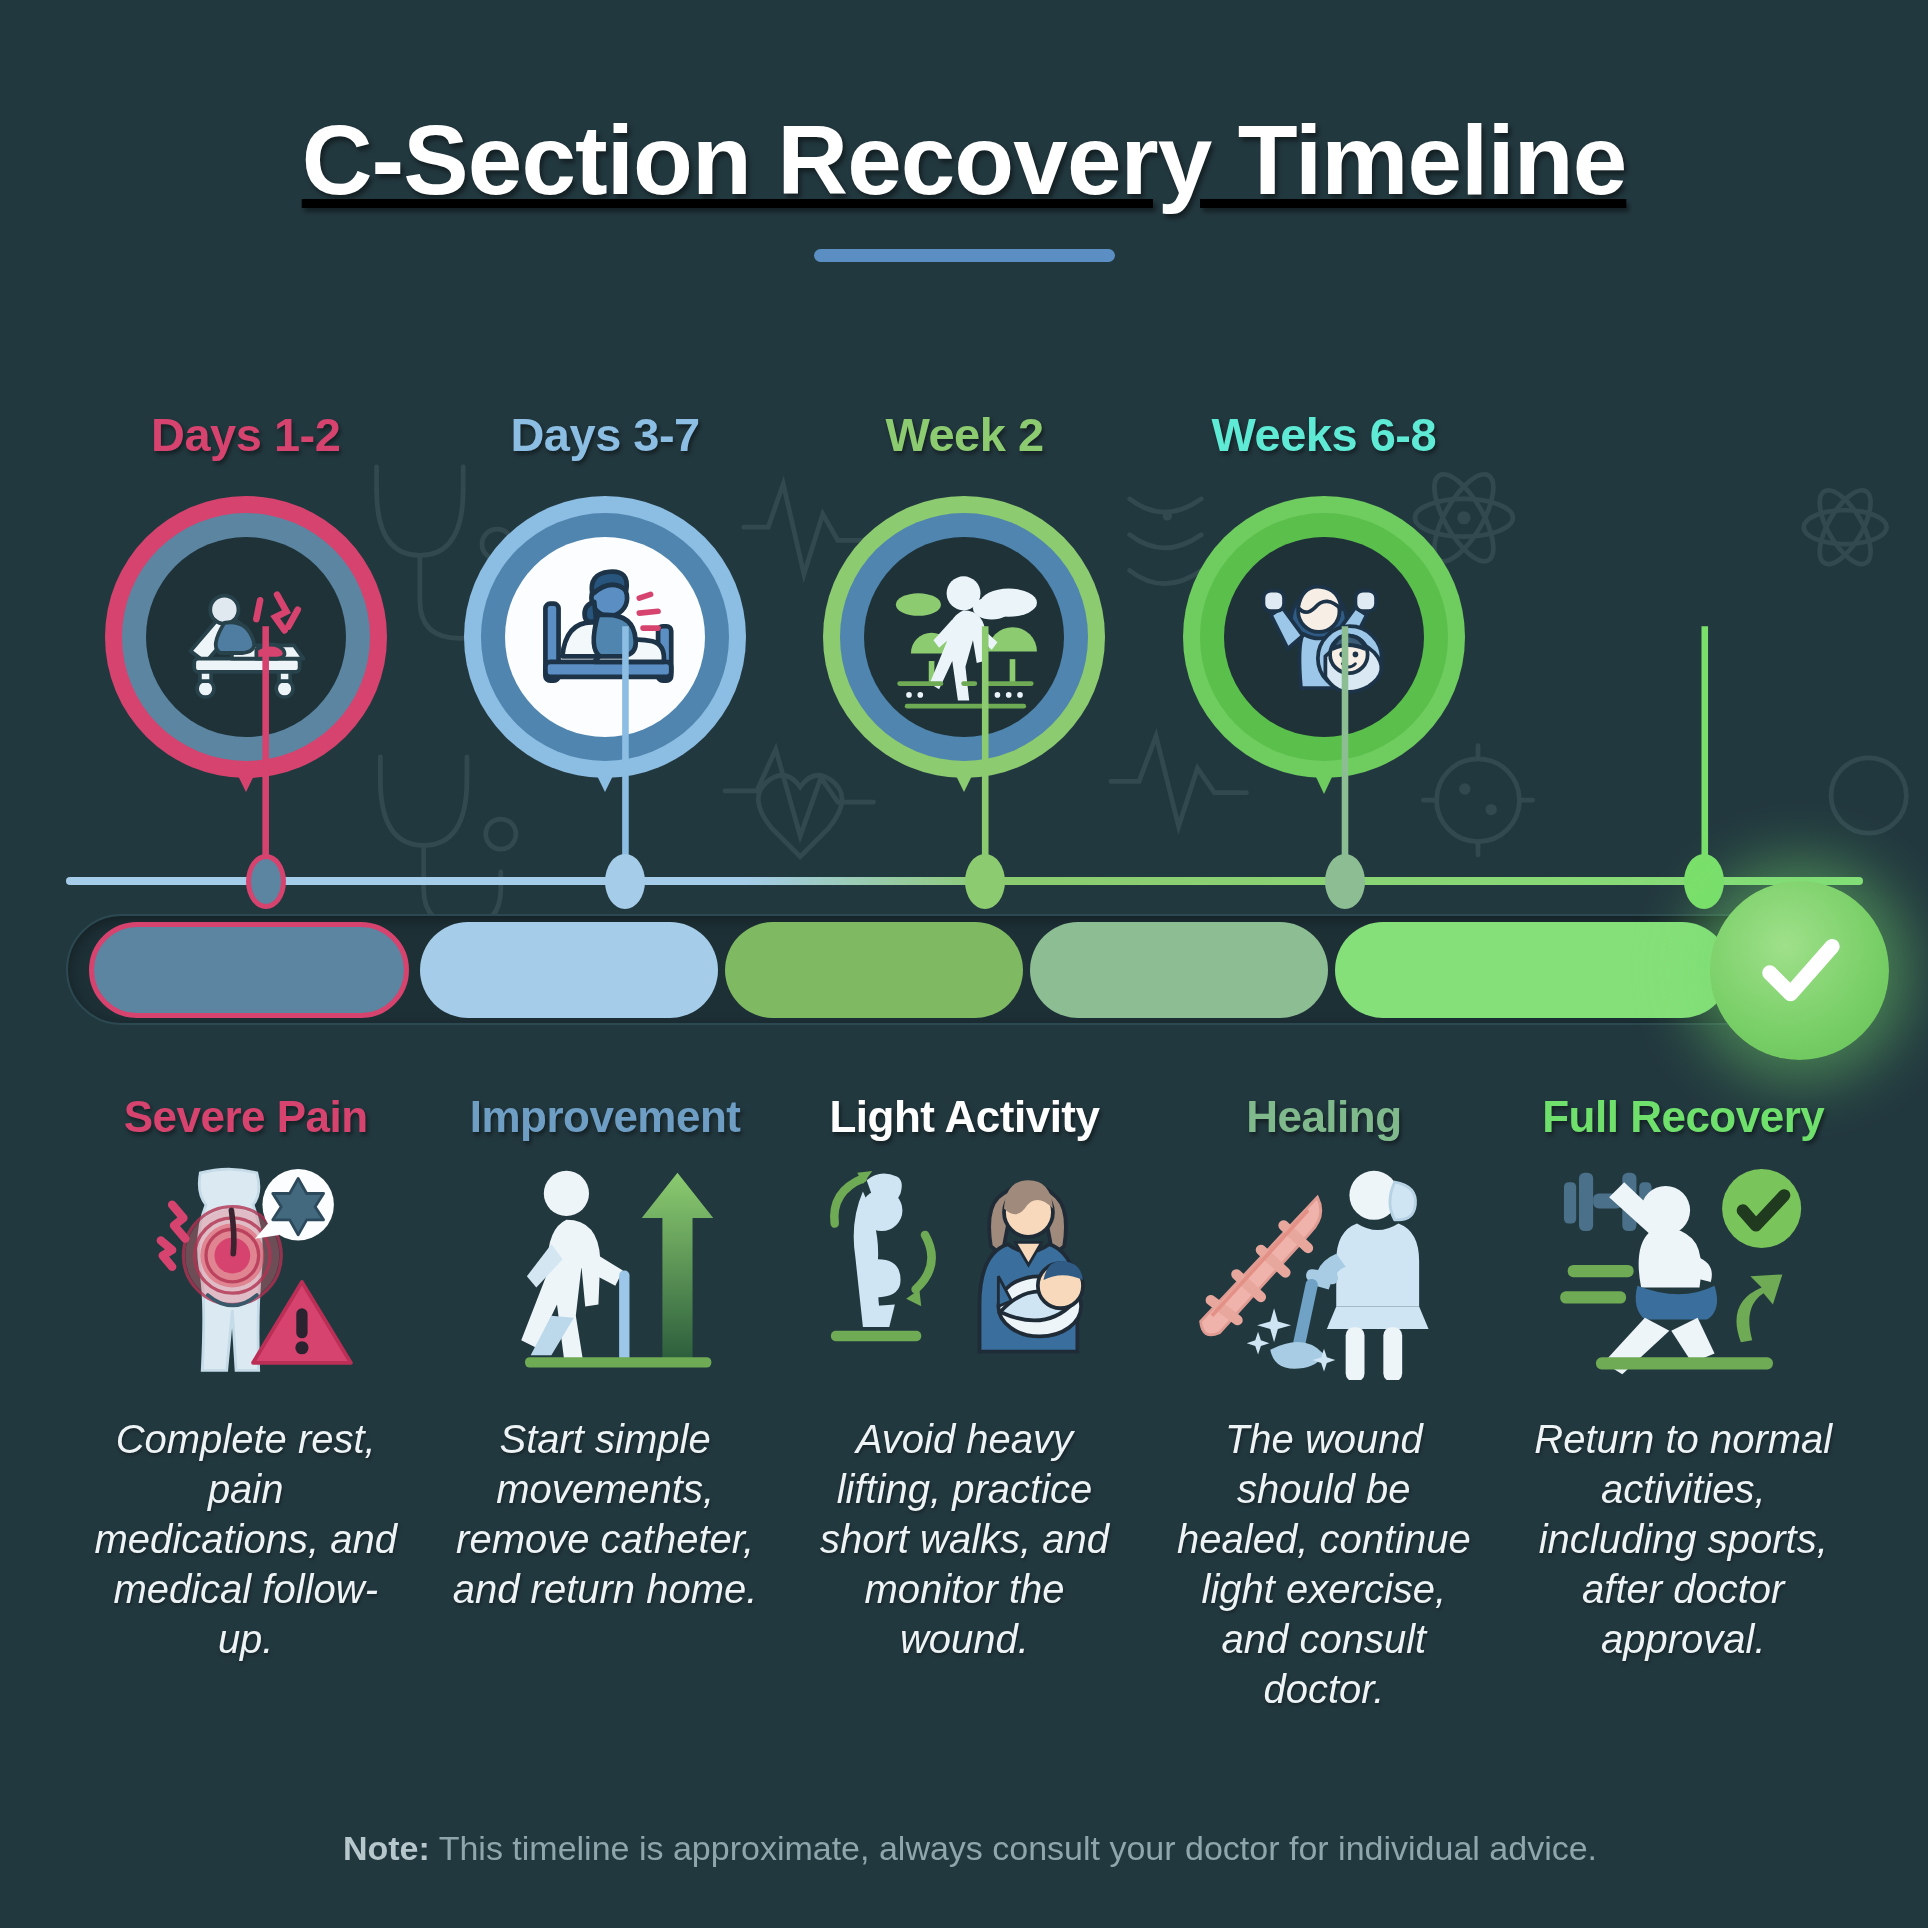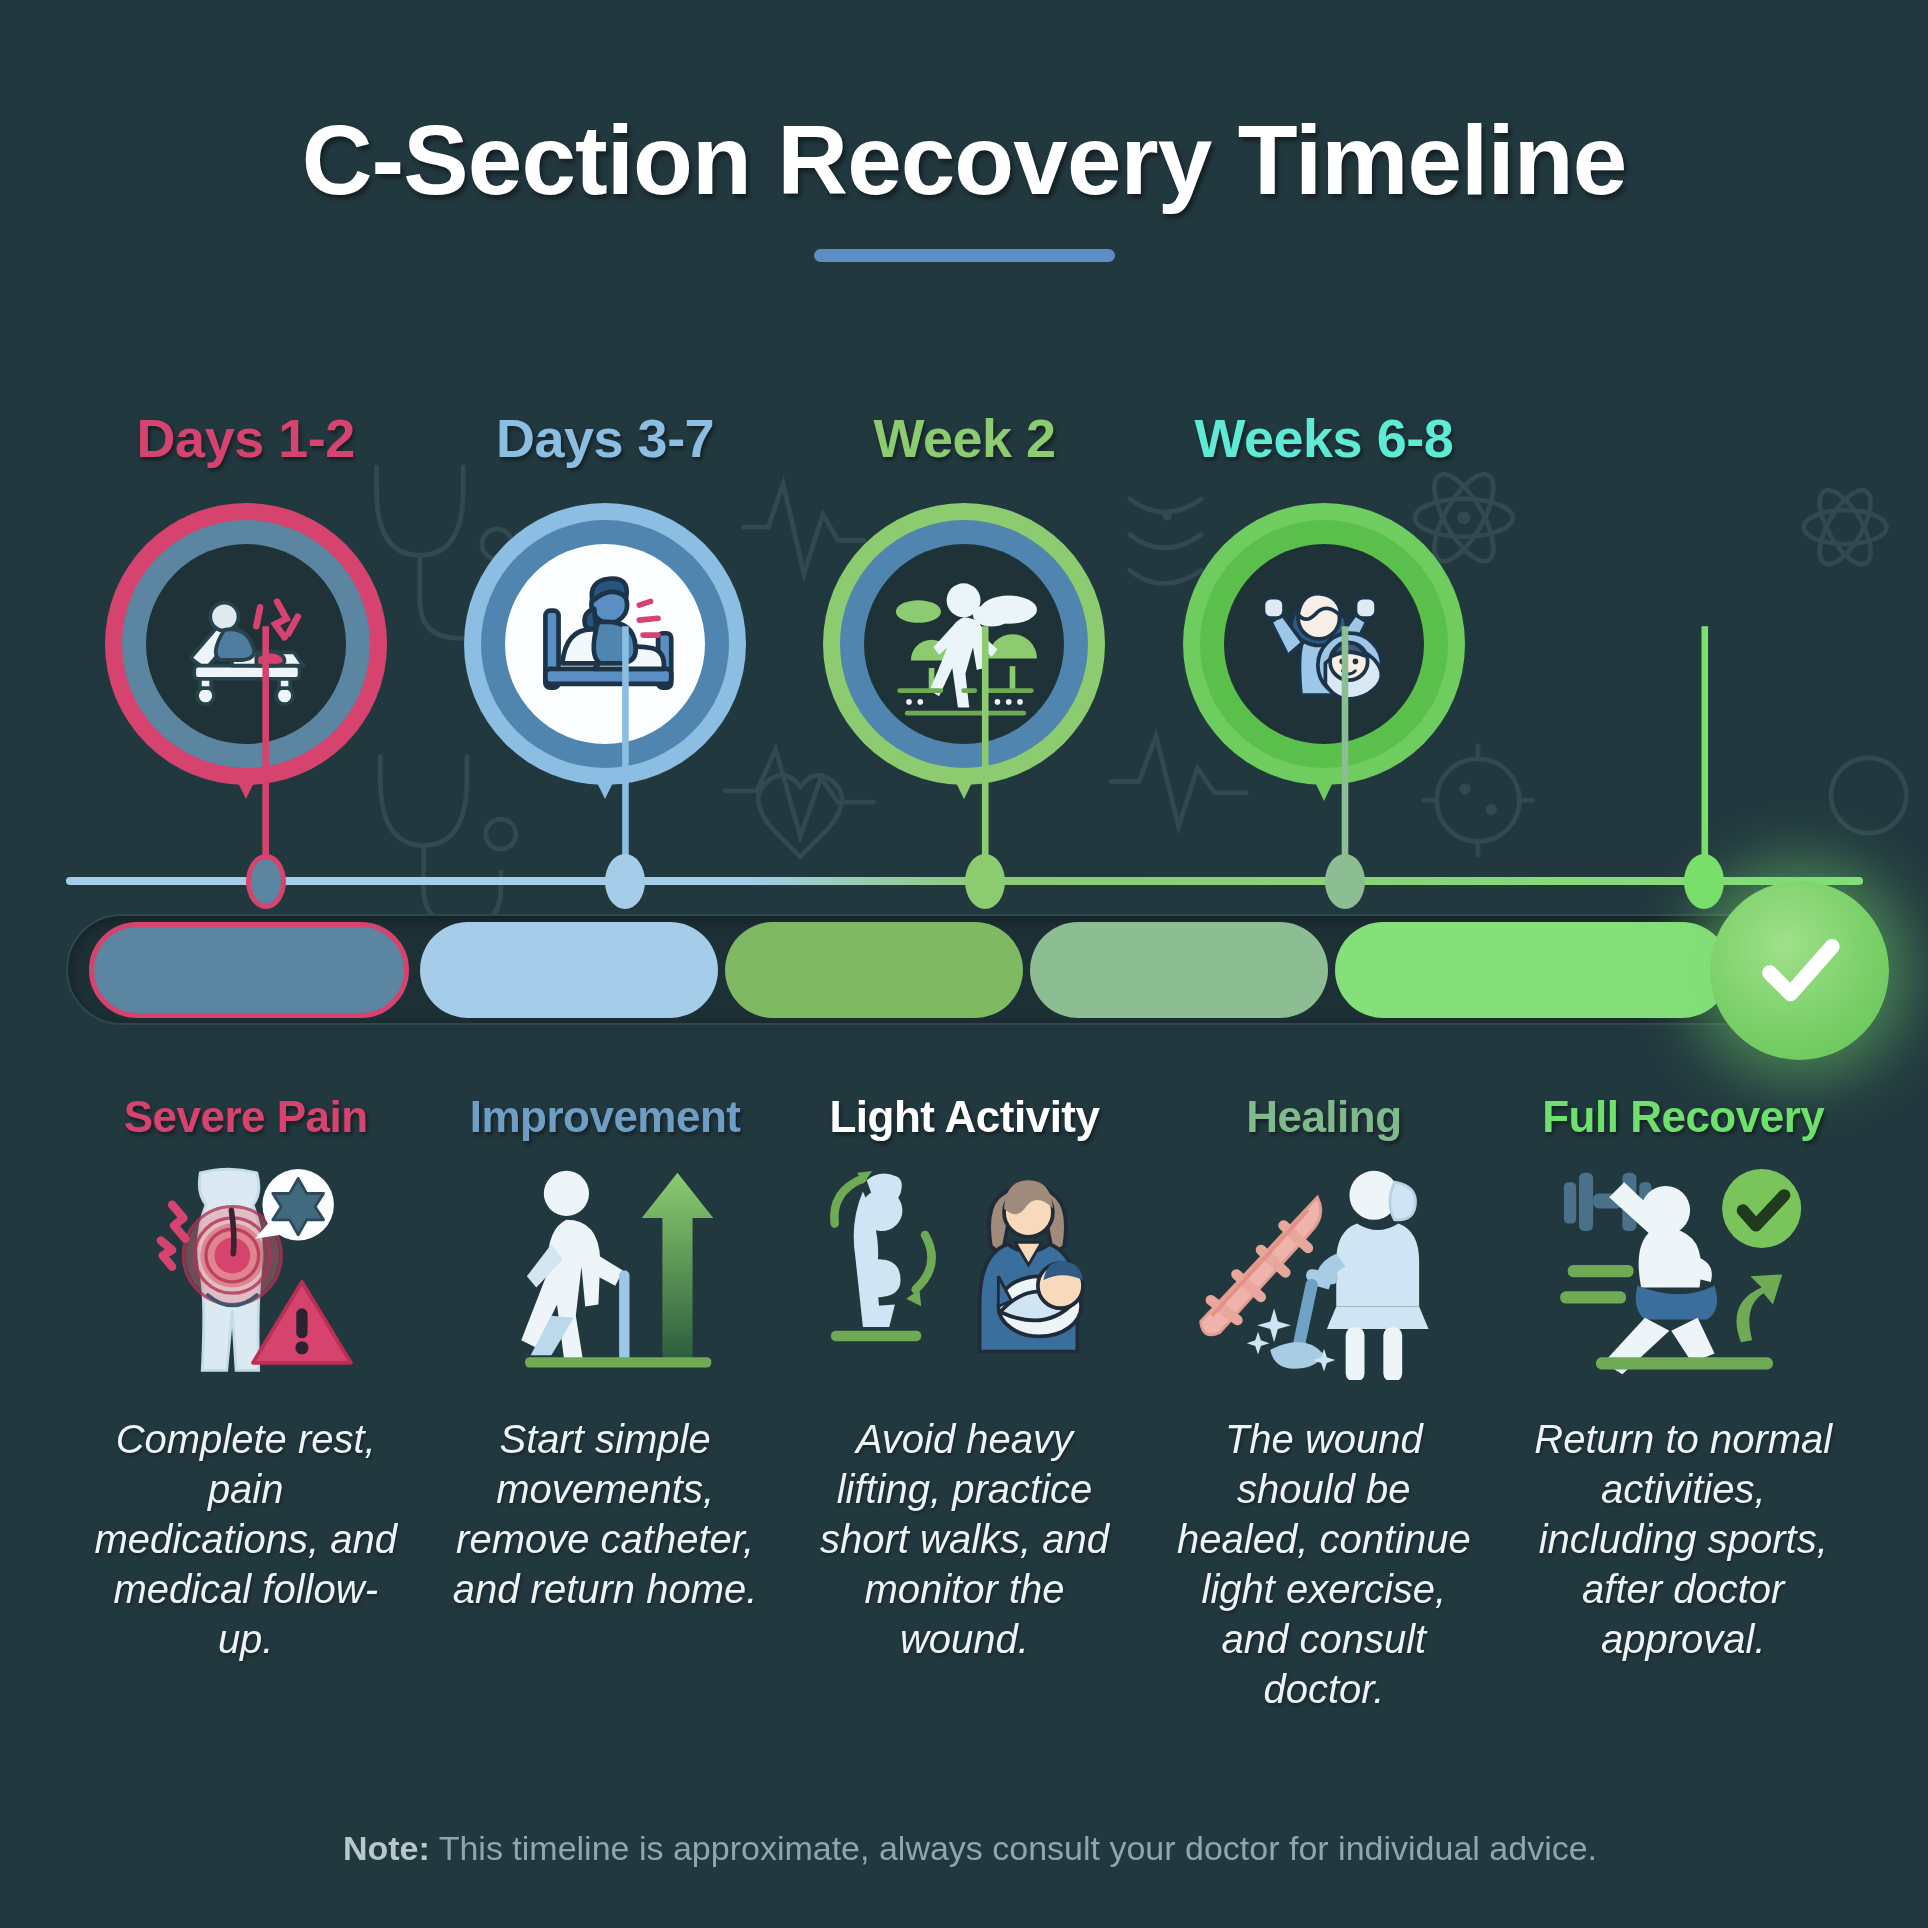--- a/index.html
+++ b/index.html
@@ -7,39 +7,39 @@
   body {
     background:#22383f;
     font-family:"Liberation Sans", sans-serif;
     overflow:hidden;
     position:relative;
   }
   
   .bg-doodles { position:absolute; inset:0; pointer-events:none; opacity:.13; }
 
   
-  .title-wrap { position:absolute; top:104px; left:0; right:0; text-align:center; }
+  .title-wrap { position:absolute; top:104px; left:0; right:0; text-align:center;text-decoration:underline; }
   .title {
     font-size:98px; font-weight:bold; color:#ffffff; letter-spacing:-0.9px;
     text-shadow:2.8px 3.8px 5.6px rgba(0,0,0,.45);
     font-family:"Liberation Sans", sans-serif;
   }
   .title-underline {
     width:301px; height:13px; background:#5b8fc4; border-radius:6.6px;
     margin:32px auto 0;
   }
 
   
   .phases {
     position:absolute; top:407px; left:66px; width:1797px;
     display:flex;
   }
   .phase { width:20%; display:flex; flex-direction:column; align-items:center; }
   .phase-label {
-    font-size:54px; font-weight:bold; letter-spacing:-0.5px;
+    font-size:47px; font-weight:bold; letter-spacing:-0.5px;
     text-shadow:1.9px 2.8px 4.7px rgba(0,0,0,.45);
     white-space:nowrap;
   }
   .marker { position:relative; margin-top:34px; width:282px; height:282px; }
   .pin-tail {
     position:absolute; left:50%; top:247px; transform:translateX(-50%);
     width:0; height:0; border-left:24.5px solid transparent;
     border-right:24.5px solid transparent;
   }
   .ring-outer {

